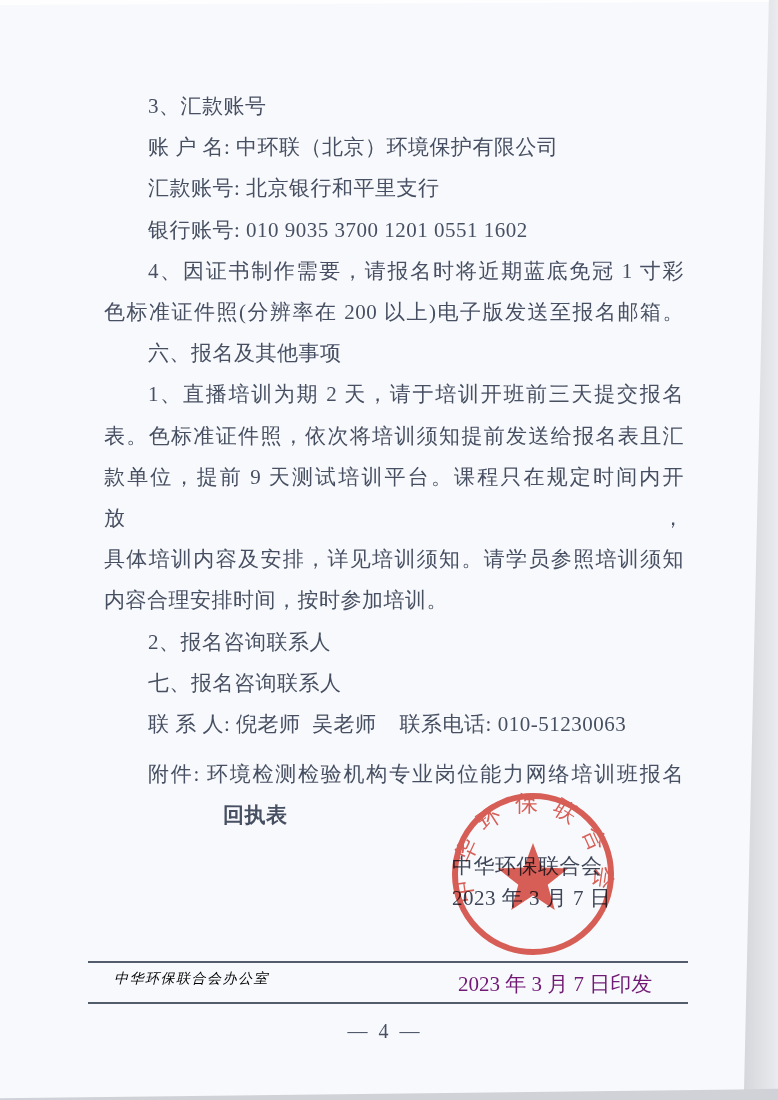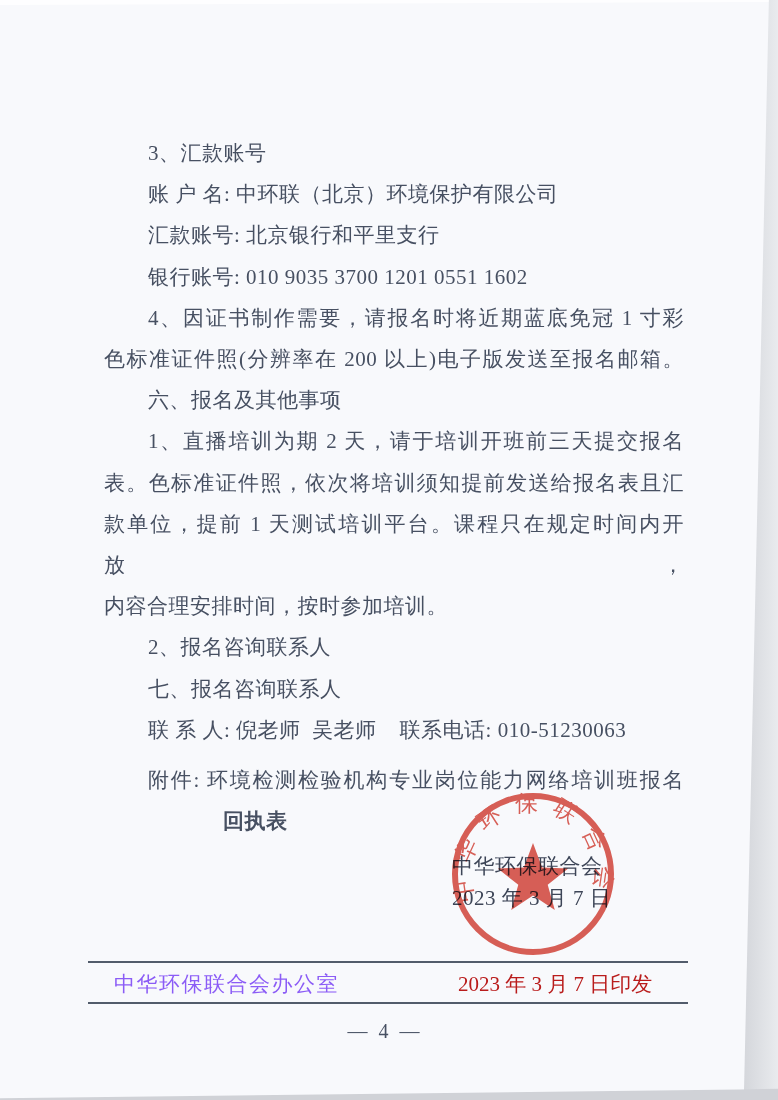--- a/index.html
+++ b/index.html
@@ -27,21 +27,20 @@
   .edge-bottom {
     position:absolute; left:0; bottom:0; width:100%; height:14px;
     background:#d0d2d7;
     clip-path:polygon(0 88%, 95% 25%, 100% 20%, 100% 100%, 0 100%);
   }
   
   .content {
     position:absolute; left:104px; top:86px; width:580px;
     font-size:21px; line-height:41.2px;
     letter-spacing:.5px;
-    margin-top:47px;
   }
   .ln { margin:0; text-align:left; white-space:pre-wrap; }
   .jl { text-align:justify; text-align-last:justify; }
   .ind  { padding-left:44px; }
   .ind2 { padding-left:119px;font-weight:bold; }
   .gap  { margin-top:9px; }
   
   .sign-org, .sign-date {
     position:absolute; left:452px; font-size:21px;
     color:#3d4557; letter-spacing:.5px; white-space:pre;
@@ -55,25 +54,25 @@
   }
   
   .rule {
     position:absolute; left:88px; width:600px; height:2px;
     background:#525c6b;
   }
   .rule-top { top:961px; }
   .rule-bottom { top:1002px; }
   .footer-left {
     position:absolute; left:114px; top:970px;
-    font-size:21px; letter-spacing:1.5px; color:#8b5cf6; white-space:pre;
+    font-size:14px; letter-spacing:1.5px; color:#000000; white-space:pre;font-style:italic;
   }
   .footer-right {
     position:absolute; left:458px; top:970px;
-    font-size:21px; color:#b91c1c; white-space:pre;
+    font-size:21px; color:#701a75; white-space:pre;
   }
   .pageno {
     position:absolute; left:0; top:1020px; width:770px;
     text-align:center; font-size:20px; letter-spacing:3px; color:#475062;
   }
 </style>
 </head>
 <body>
 
 <div class="page">
@@ -81,21 +80,22 @@
   <div class="content">
     <p class="ln ind">3、汇款账号</p>
     <p class="ln ind">账 户 名: 中环联（北京）环境保护有限公司</p>
     <p class="ln ind">汇款账号: 北京银行和平里支行</p>
     <p class="ln ind">银行账号: 010 9035 3700 1201 0551 1602</p>
     <p class="ln ind jl">4、因证书制作需要，请报名时将近期蓝底免冠 1 寸彩</p>
     <p class="ln jl">色标准证件照(分辨率在 200 以上)电子版发送至报名邮箱。</p>
     <p class="ln ind">六、报名及其他事项</p>
     <p class="ln ind jl">1、直播培训为期 2 天，请于培训开班前三天提交报名</p>
     <p class="ln jl">表。色标准证件照，依次将培训须知提前发送给报名表且汇</p>
-    <p class="ln jl">款单位，提前 1 天测试培训平台。课程只在规定时间内开放，</p>
+    <p class="ln jl">款单位，提前 9 天测试培训平台。课程只在规定时间内开放，</p>
+    <p class="ln jl">具体培训内容及安排，详见培训须知。请学员参照培训须知</p>
     <p class="ln">内容合理安排时间，按时参加培训。</p>
     <p class="ln ind">2、报名咨询联系人</p>
     <p class="ln ind">七、报名咨询联系人</p>
     <p class="ln ind">联 系 人: 倪老师  吴老师    联系电话: 010-51230063</p>
     <p class="ln ind jl gap">附件: 环境检测检验机构专业岗位能力网络培训班报名</p>
     <p class="ln ind2">回执表</p>
   </div>
 
   <div class="sign-org">中华环保联合会</div>
   <div class="sign-date">2023 年 3 月 7 日</div>

